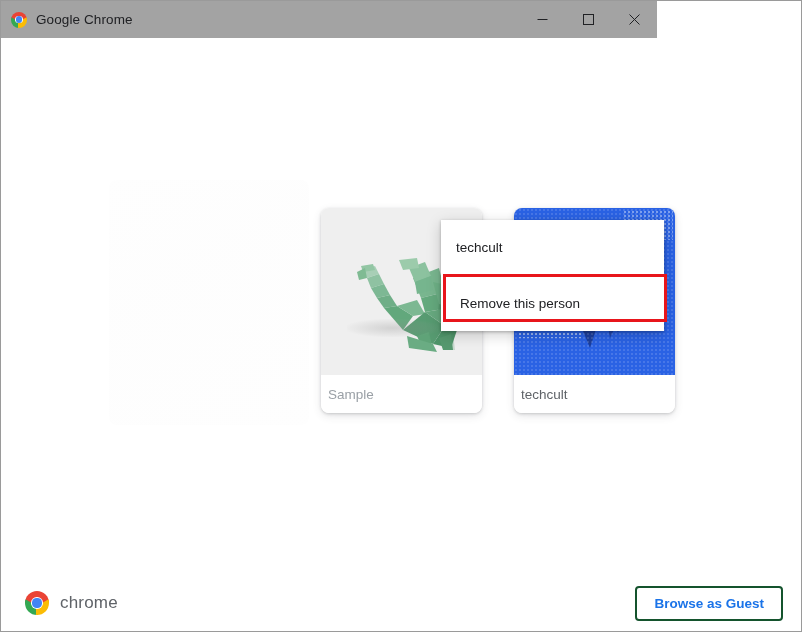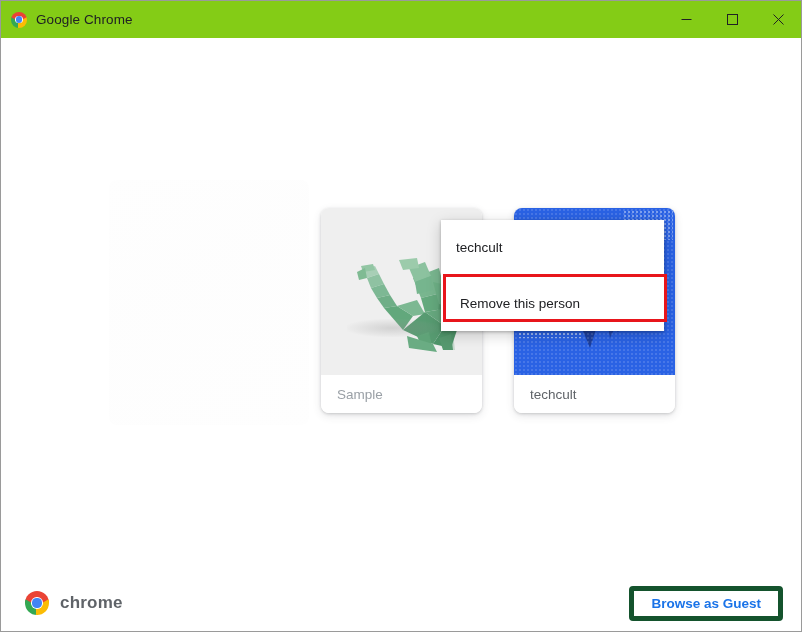--- a/index.html
+++ b/index.html
@@ -18,23 +18,23 @@
     height: 632px;
     background: #ffffff;
     border: 1px solid #9a9a9a;
     overflow: hidden;
   }
 
   
   #titlebar {
     position: absolute;
     left: 0; top: 0;
-    width: 800px;
+    width: 656px;
     height: 37px;
-    background: #84cc16;
+    background: #a3a3a3;
     display: flex;
     align-items: center;
   }
 
   #titlebar-left {
     display: flex;
     align-items: center;
     padding-left: 10px;
     flex: 1;
     height: 100%;
@@ -134,21 +134,21 @@
     position: relative;
     width: 100%;
     height: 167px;
     overflow: hidden;
   }
 
   .card-name {
     height: 38px;
     display: flex;
     align-items: center;
-    padding-left: 16px;
+    padding-left: 7px;
     font-size: 13.5px;
     background: #ffffff;
   }
 
   
   #card-sample { left: 320px; top: 170px; }
   #avatar-sample { background: #efefef; }
   #name-sample { color: #9aa0a6; }
 
   .dragon-shadow {
@@ -233,29 +233,28 @@
   #footer-brand {
     display: flex;
     align-items: center;
   }
   #footer-logo { width: 24px; height: 24px; }
   #footer-wordmark {
     margin-left: 11px;
     font-size: 17px;
     color: #5f6368;
     letter-spacing: 0.2px;
-    font-weight: bold;
   }
 
   #footer-actions { display: flex; gap: 13px; }
 
   .action-btn {
     height: 35px;
     padding: 0 17px;
-    border: 5px solid #14532d;
+    border: 2px solid #14532d;
     border-radius: 4px;
     background: #ffffff;
     color: #1a73e8;
     font-size: 13.5px;
     font-weight: bold;
     font-family: "Liberation Sans", sans-serif;
     cursor: default;
     white-space: nowrap;
   }
 </style>

